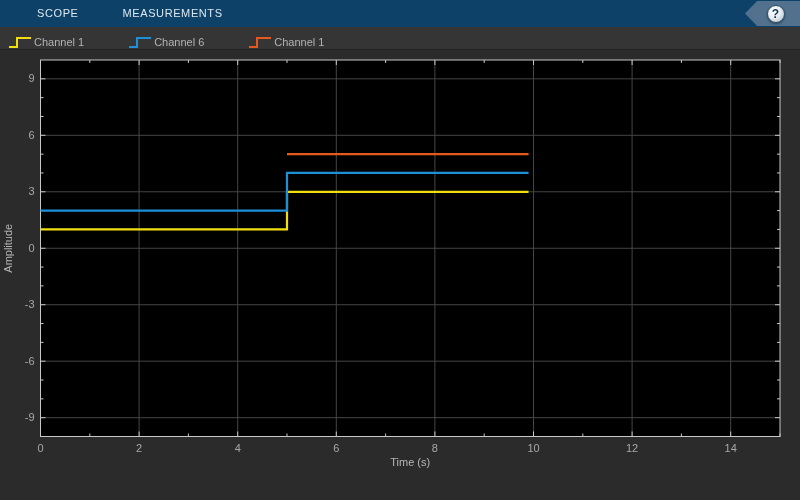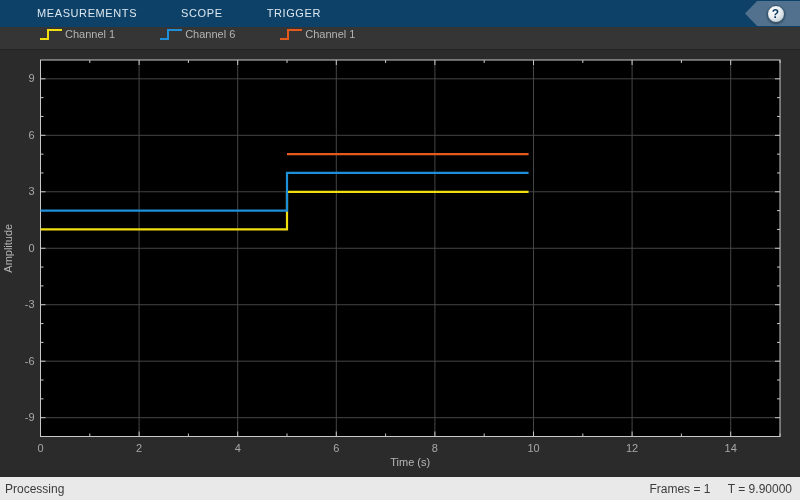--- a/index.html
+++ b/index.html
@@ -46,21 +46,21 @@
     color: #0d3a5e;
     font-size: 12px; font-weight: bold;
     display: flex; align-items: center; justify-content: center;
   }
   
   .legend-bar {
     position: absolute; top: 27px; left: 0;
     width: 800px; height: 23px;
     background: #353535;
     border-bottom: 1px solid #232323;
-    display: flex; align-items: flex-start; padding-left: 31px;
+    display: flex; align-items: flex-end;
   }
   .legend-item {
     display: flex; align-items: center;
     margin-left: 8px;
     cursor: pointer;
   }
   .legend-item + .legend-item { margin-left: 44px; }
   .legend-item svg { display: block; }
   .legend-label {
     color: #b3b3b3;
@@ -86,23 +86,22 @@
     padding: 0 8px 0 5px;
   }
   .status-right span + span { margin-left: 14px; }
 </style>
 </head>
 <body>
 
 <div class="window">
 
   <div class="toolbar">
+    <div class="tab">SCOPE</div>
     <div class="tab">MEASUREMENTS</div>
-    <div class="tab">SCOPE</div>
-    <div class="tab">TRIGGER</div>
     <div class="help-tag">
       <div class="help-circle">?</div>
     </div>
   </div>
 
   <div class="legend-bar">
     <div class="legend-item">
       <svg width="24" height="14" viewBox="0 0 24 14">
         <path d="M1 12 H9 V3 H23" fill="none" stroke-width="2" stroke="#f0de10"></path>
       </svg>
@@ -226,21 +225,14 @@
         <text x="34.5" y="88.80000000000001" fill="#a8a8a8" font-size="11" text-anchor="end" font-family="Liberation Sans, sans-serif">6</text>
         <text x="34.5" y="32.32499999999999" fill="#a8a8a8" font-size="11" text-anchor="end" font-family="Liberation Sans, sans-serif">9</text>
         <text x="410.25" y="415.5" fill="#b6b6b6" font-size="11" text-anchor="middle" font-family="Liberation Sans, sans-serif">Time (s)</text>
         <text x="12" y="198.25" fill="#b6b6b6" font-size="11" text-anchor="middle" font-family="Liberation Sans, sans-serif" transform="rotate(-90 12 198.25)">Amplitude</text>
         <polyline points="40.5,179.42499999999998 287,179.42499999999998 287,141.775 528.57,141.775" fill="none" stroke="#f0de10" stroke-width="2.2" stroke-linejoin="miter"></polyline>
         <polyline points="40.5,160.6 287,160.6 287,122.94999999999999 528.57,122.94999999999999" fill="none" stroke="#1e8fd9" stroke-width="2.2" stroke-linejoin="miter"></polyline>
         <polyline points="287,104.125 528.57,104.125" fill="none" stroke="#e6591d" stroke-width="2.2" stroke-linejoin="miter"></polyline>
       </svg>
   </div>
 
-  <div class="status-bar">
-    <span class="status-left">Processing</span>
-    <span class="status-right">
-      <span>Frames = 1</span>
-      <span>T = 9.90000</span>
-    </span>
-  </div>
 
 </div>
 
 </body></html>

